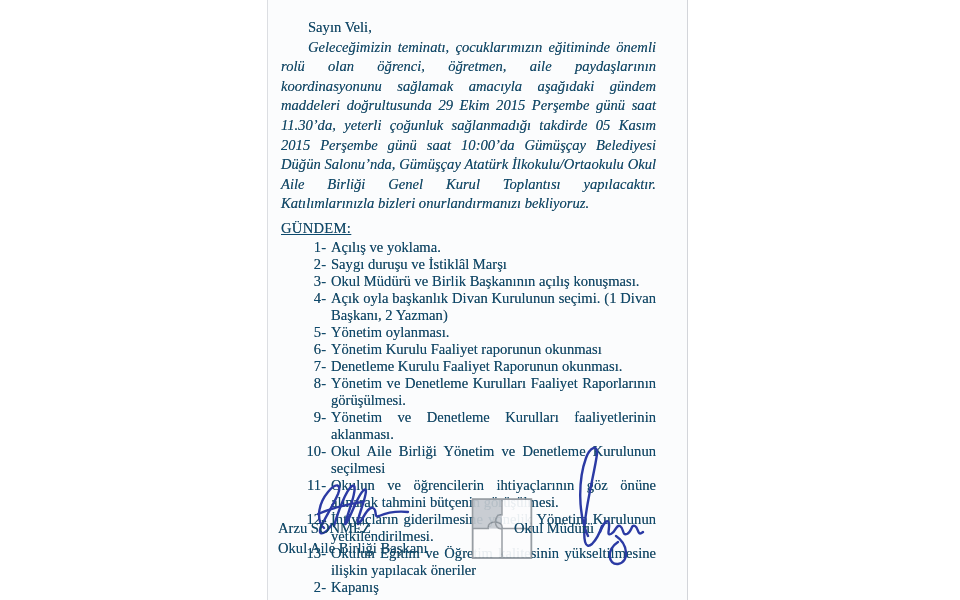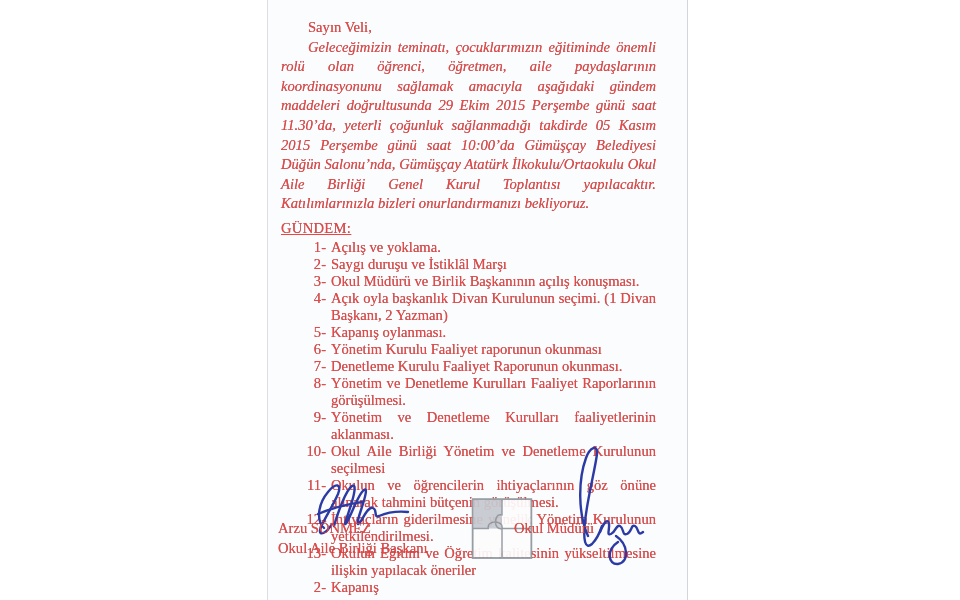--- a/index.html
+++ b/index.html
@@ -8,21 +8,21 @@
     background:#ffffff;
     font-family:"Liberation Serif","DejaVu Serif",serif;
   }
   .page{
     position:absolute;left:267px;top:0;width:421px;height:600px;
     background:#fbfcfd;
     border-left:1px solid #dcdee2;
     border-right:1px solid #d3d5da;
     box-sizing:border-box;
     overflow:hidden;
-    color:#ef4444;
+    color:#0c4a6e;
     font-size:14.6px;
   }
   .textcol{
     padding:18px 31px 0 13px;
   }
   .salutation{
     margin:0;text-indent:27px;line-height:19.6px;
   }
   .bodypar{
     margin:0;text-indent:27px;line-height:19.6px;
@@ -84,21 +84,21 @@
       <li>
           <span class="num">3-</span>
           <span class="txt">Okul Müdürü ve Birlik Başkanının açılış konuşması.</span>
         </li>
       <li>
           <span class="num">4-</span>
           <span class="txt">Açık oyla başkanlık Divan Kurulunun seçimi. (1 Divan Başkanı, 2 Yazman)</span>
         </li>
       <li>
           <span class="num">5-</span>
-          <span class="txt">Kapanış oylanması.</span>
+          <span class="txt">Yönetim oylanması.</span>
         </li>
       <li>
           <span class="num">6-</span>
           <span class="txt">Yönetim Kurulu Faaliyet raporunun okunması</span>
         </li>
       <li>
           <span class="num">7-</span>
           <span class="txt">Denetleme Kurulu Faaliyet Raporunun okunması.</span>
         </li>
       <li>

